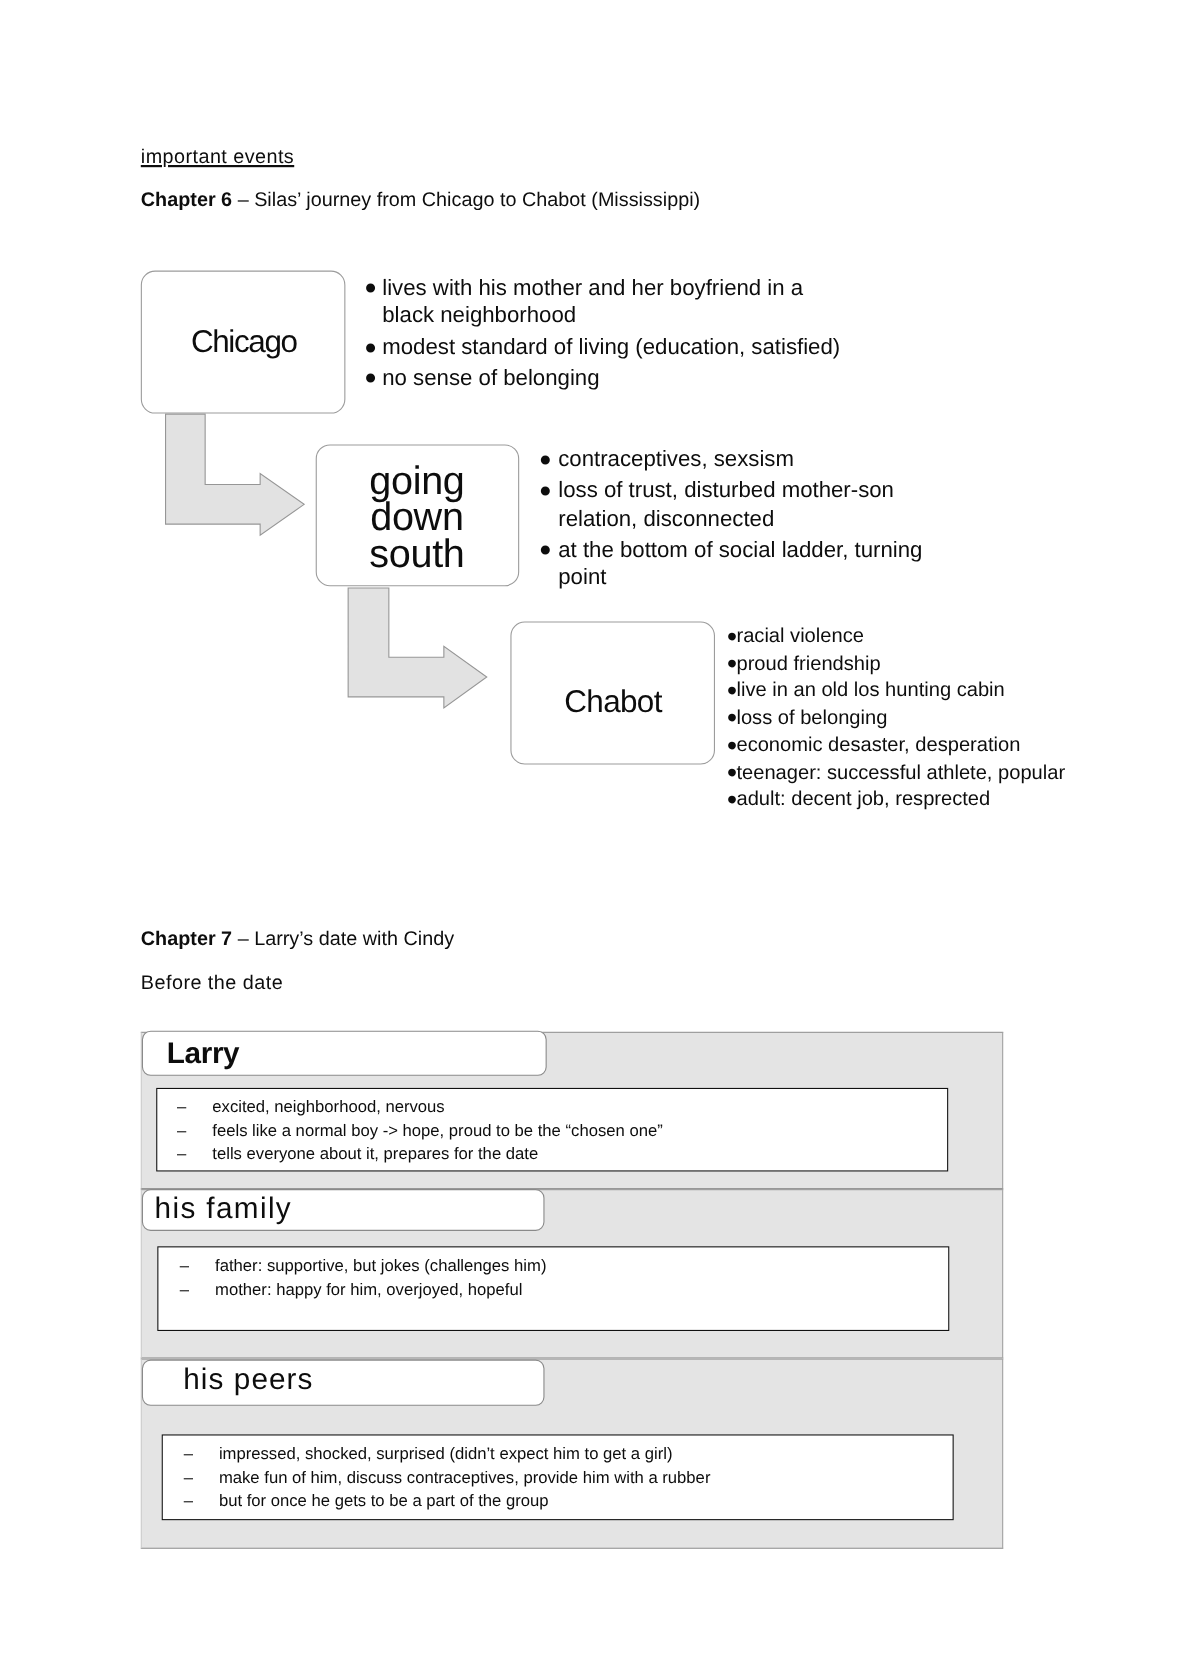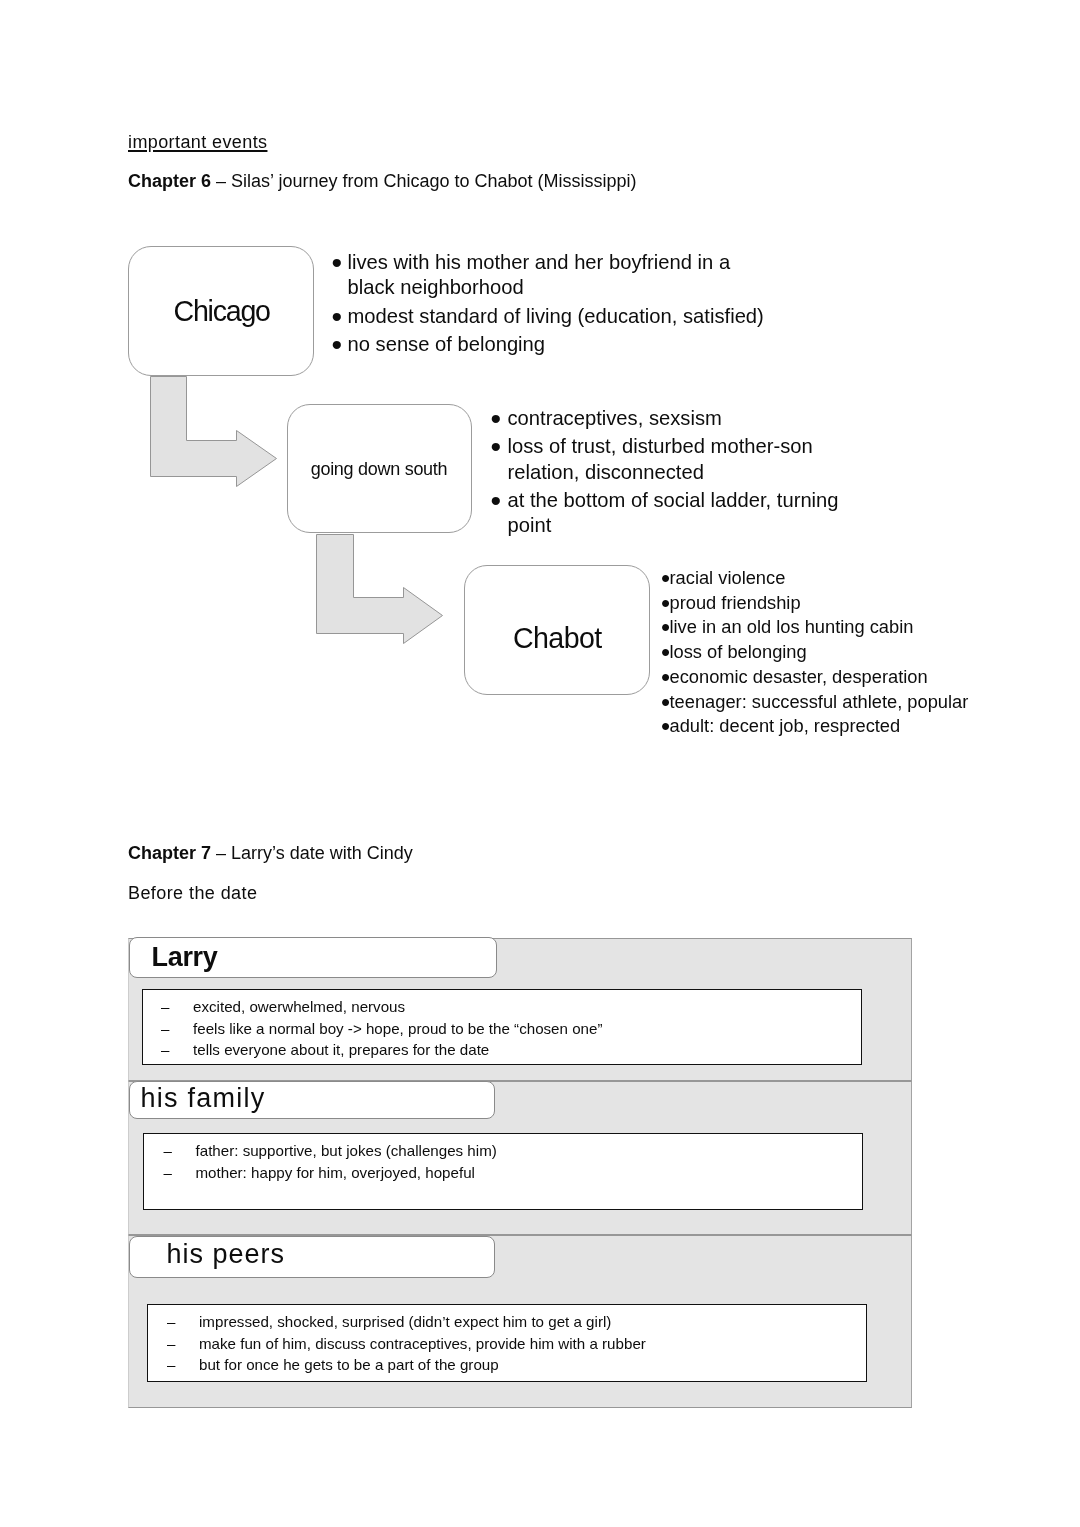--- a/index.html
+++ b/index.html
@@ -10,21 +10,21 @@
        -webkit-font-smoothing:antialiased;text-rendering:optimizeLegibility;}
   .page{position:absolute;left:0;top:0;width:1080px;height:1527px;}
   .abs{position:absolute;}
 
   
   .hdr{left:128px;font-size:18px;line-height:22px;white-space:nowrap;color:#0d0d0d;}
   .hdr.ul{text-decoration:underline;text-decoration-thickness:2px;text-underline-offset:2.2px;letter-spacing:0.4px;}
   .hdr b{font-weight:bold;}
 
   
-  .rbox{border:1px solid #9c9c9c;border-radius:23px;background:#fff;
+  .rbox{border:1px solid #9c9c9c;border-radius:13px;background:#fff;
         display:flex;align-items:center;justify-content:center;
         text-align:center;box-sizing:border-box;color:#0d0d0d;}
 
   
   .bl{color:#0d0d0d;}
   .bl .li{display:flex;}
   .bl .bul{flex:none;text-align:left;font-size:var(--bul,1.5em);line-height:inherit;}
   .bl .txt{flex:1;}
 
   
@@ -52,21 +52,21 @@
 
   <svg class="abs" width="1080" height="760" style="left:0;top:0;">
     <path d="M150.5,376.5 L186.5,376.5 L186.5,440.5 L236.5,440.5 L236.5,430.5 L276.5,458.5 L236.5,486.5 L236.5,476.5 L150.5,476.5 Z" fill="#e2e2e2" stroke="#969696" stroke-width="1"></path>
     <path d="M316.5,534.5 L353.5,534.5 L353.5,597.5 L403.5,597.5 L403.5,587.5 L442.5,615.5 L403.5,643.5 L403.5,633.5 L316.5,633.5 Z" fill="#e2e2e2" stroke="#969696" stroke-width="1"></path>
   </svg>
 
   <div class="abs rbox" style="left:128px;top:246px;width:186px;height:130px;font-size:28.6px;line-height:34px;">
     <span style="letter-spacing:-1.25px;margin-right:-1.25px;">Chicago</span>
   </div>
 
-  <div class="abs rbox" style="left:286.5px;top:404px;width:185px;height:129px;font-size:18px;line-height:33.3px;">
+  <div class="abs rbox" style="left:286.5px;top:404px;width:185px;height:129px;font-size:36px;line-height:33.3px;">
     <span style="letter-spacing:-0.28px;width:150px;display:inline-block;position:relative;top:1px;">going down south</span>
   </div>
 
   <div class="abs rbox" style="left:464px;top:565px;width:186px;height:130px;font-size:28.6px;line-height:34px;">
     <span style="letter-spacing:-0.6px;margin-right:-0.6px;margin-top:15px;">Chabot</span>
   </div>
 
   <div class="abs bl" style="left:331.5px;top:250px;width:441px;font-size:20.2px;line-height:25.3px;">
     <div class="li">
         <span class="bul" style="width:16px">•</span>
@@ -133,21 +133,21 @@
   <div class="abs hdr" style="top:882px;letter-spacing:0.42px;">Before the date</div>
 
   <div class="abs gpanel" style="left:127.7px;top:937.5px;width:784.5px;height:143px;"></div>
   <div class="ttl" style="left:128.5px;top:936.5px;width:368px;height:41px;padding-left:22px;">
       <span style="letter-spacing:-0.3px;font-weight:bold;">Larry</span>
     </div>
   <div class="inner" style="left:141.5px;top:989px;width:720px;height:76px;"></div>
   <div class="dl" style="left:161px;top:996px;width:690px;">
     <div class="dr">
         <span class="dsh">–</span>
-        <span class="dtx">excited, owerwhelmed, nervous</span>
+        <span class="dtx">excited, neighborhood, nervous</span>
       </div>
     <div class="dr">
         <span class="dsh">–</span>
         <span class="dtx">feels like a normal boy -&gt; hope, proud to be the “chosen one”</span>
       </div>
     <div class="dr">
         <span class="dsh">–</span>
         <span class="dtx">tells everyone about it, prepares for the date</span>
       </div>
   </div>

